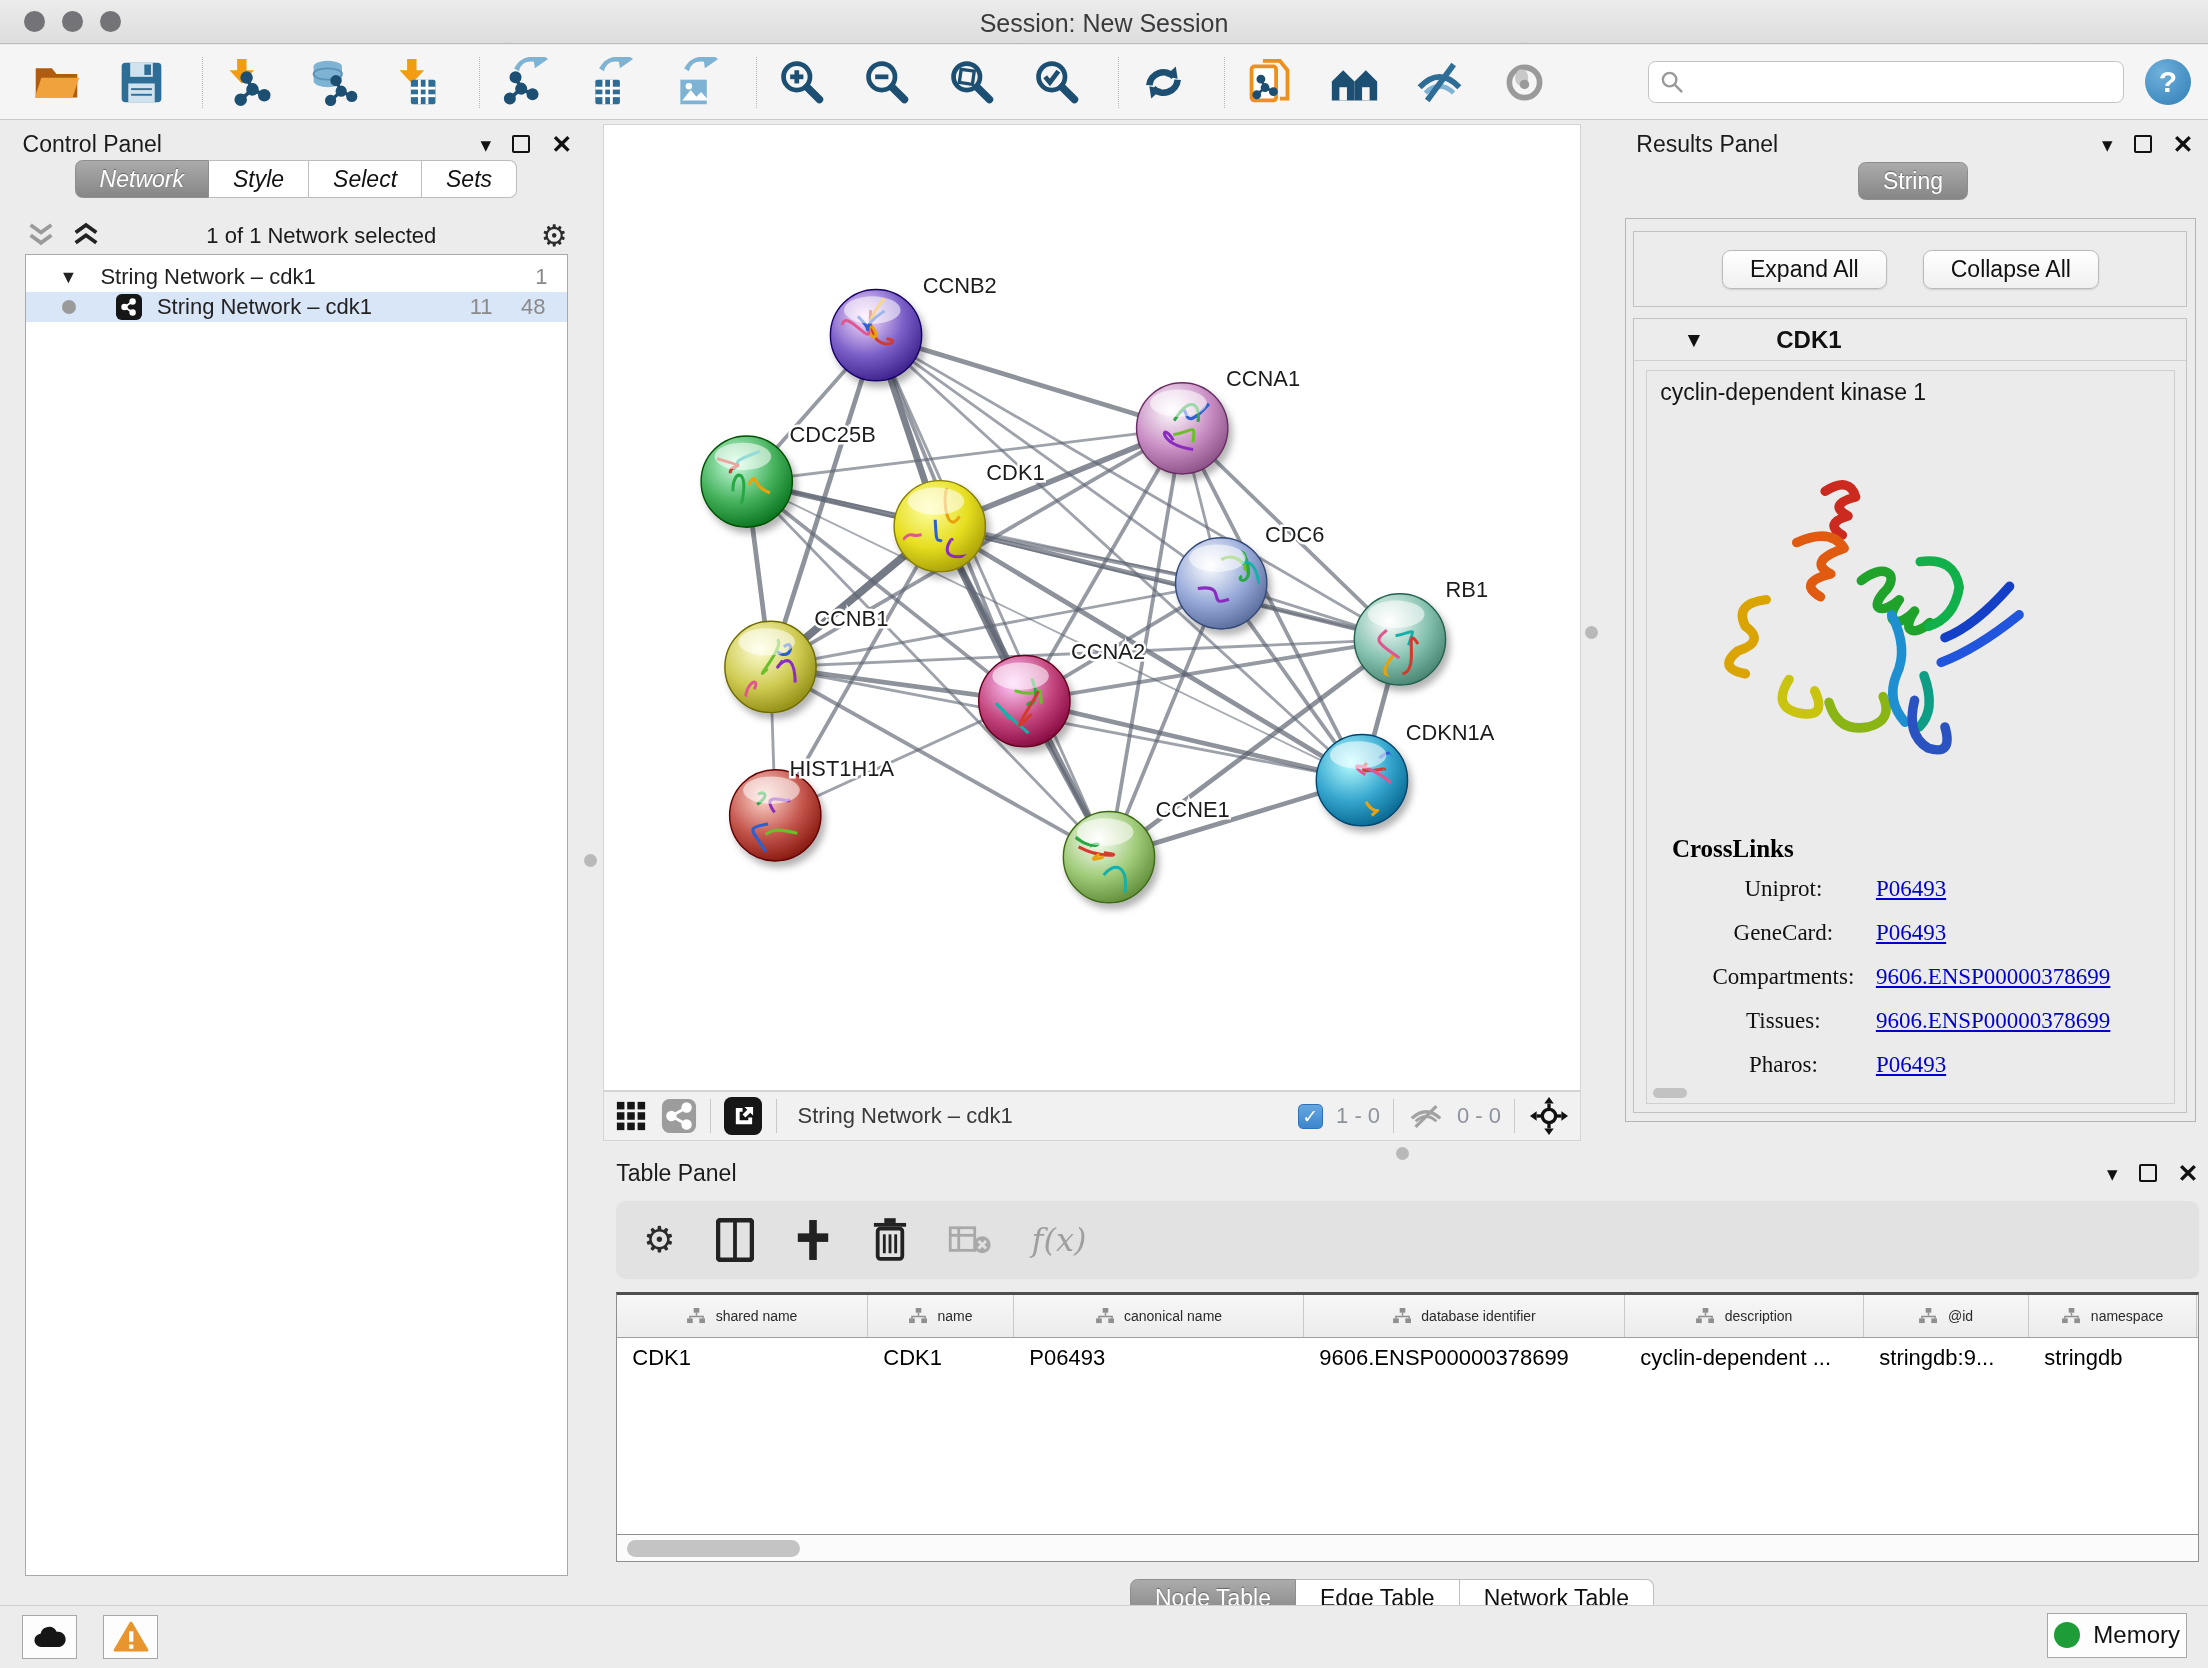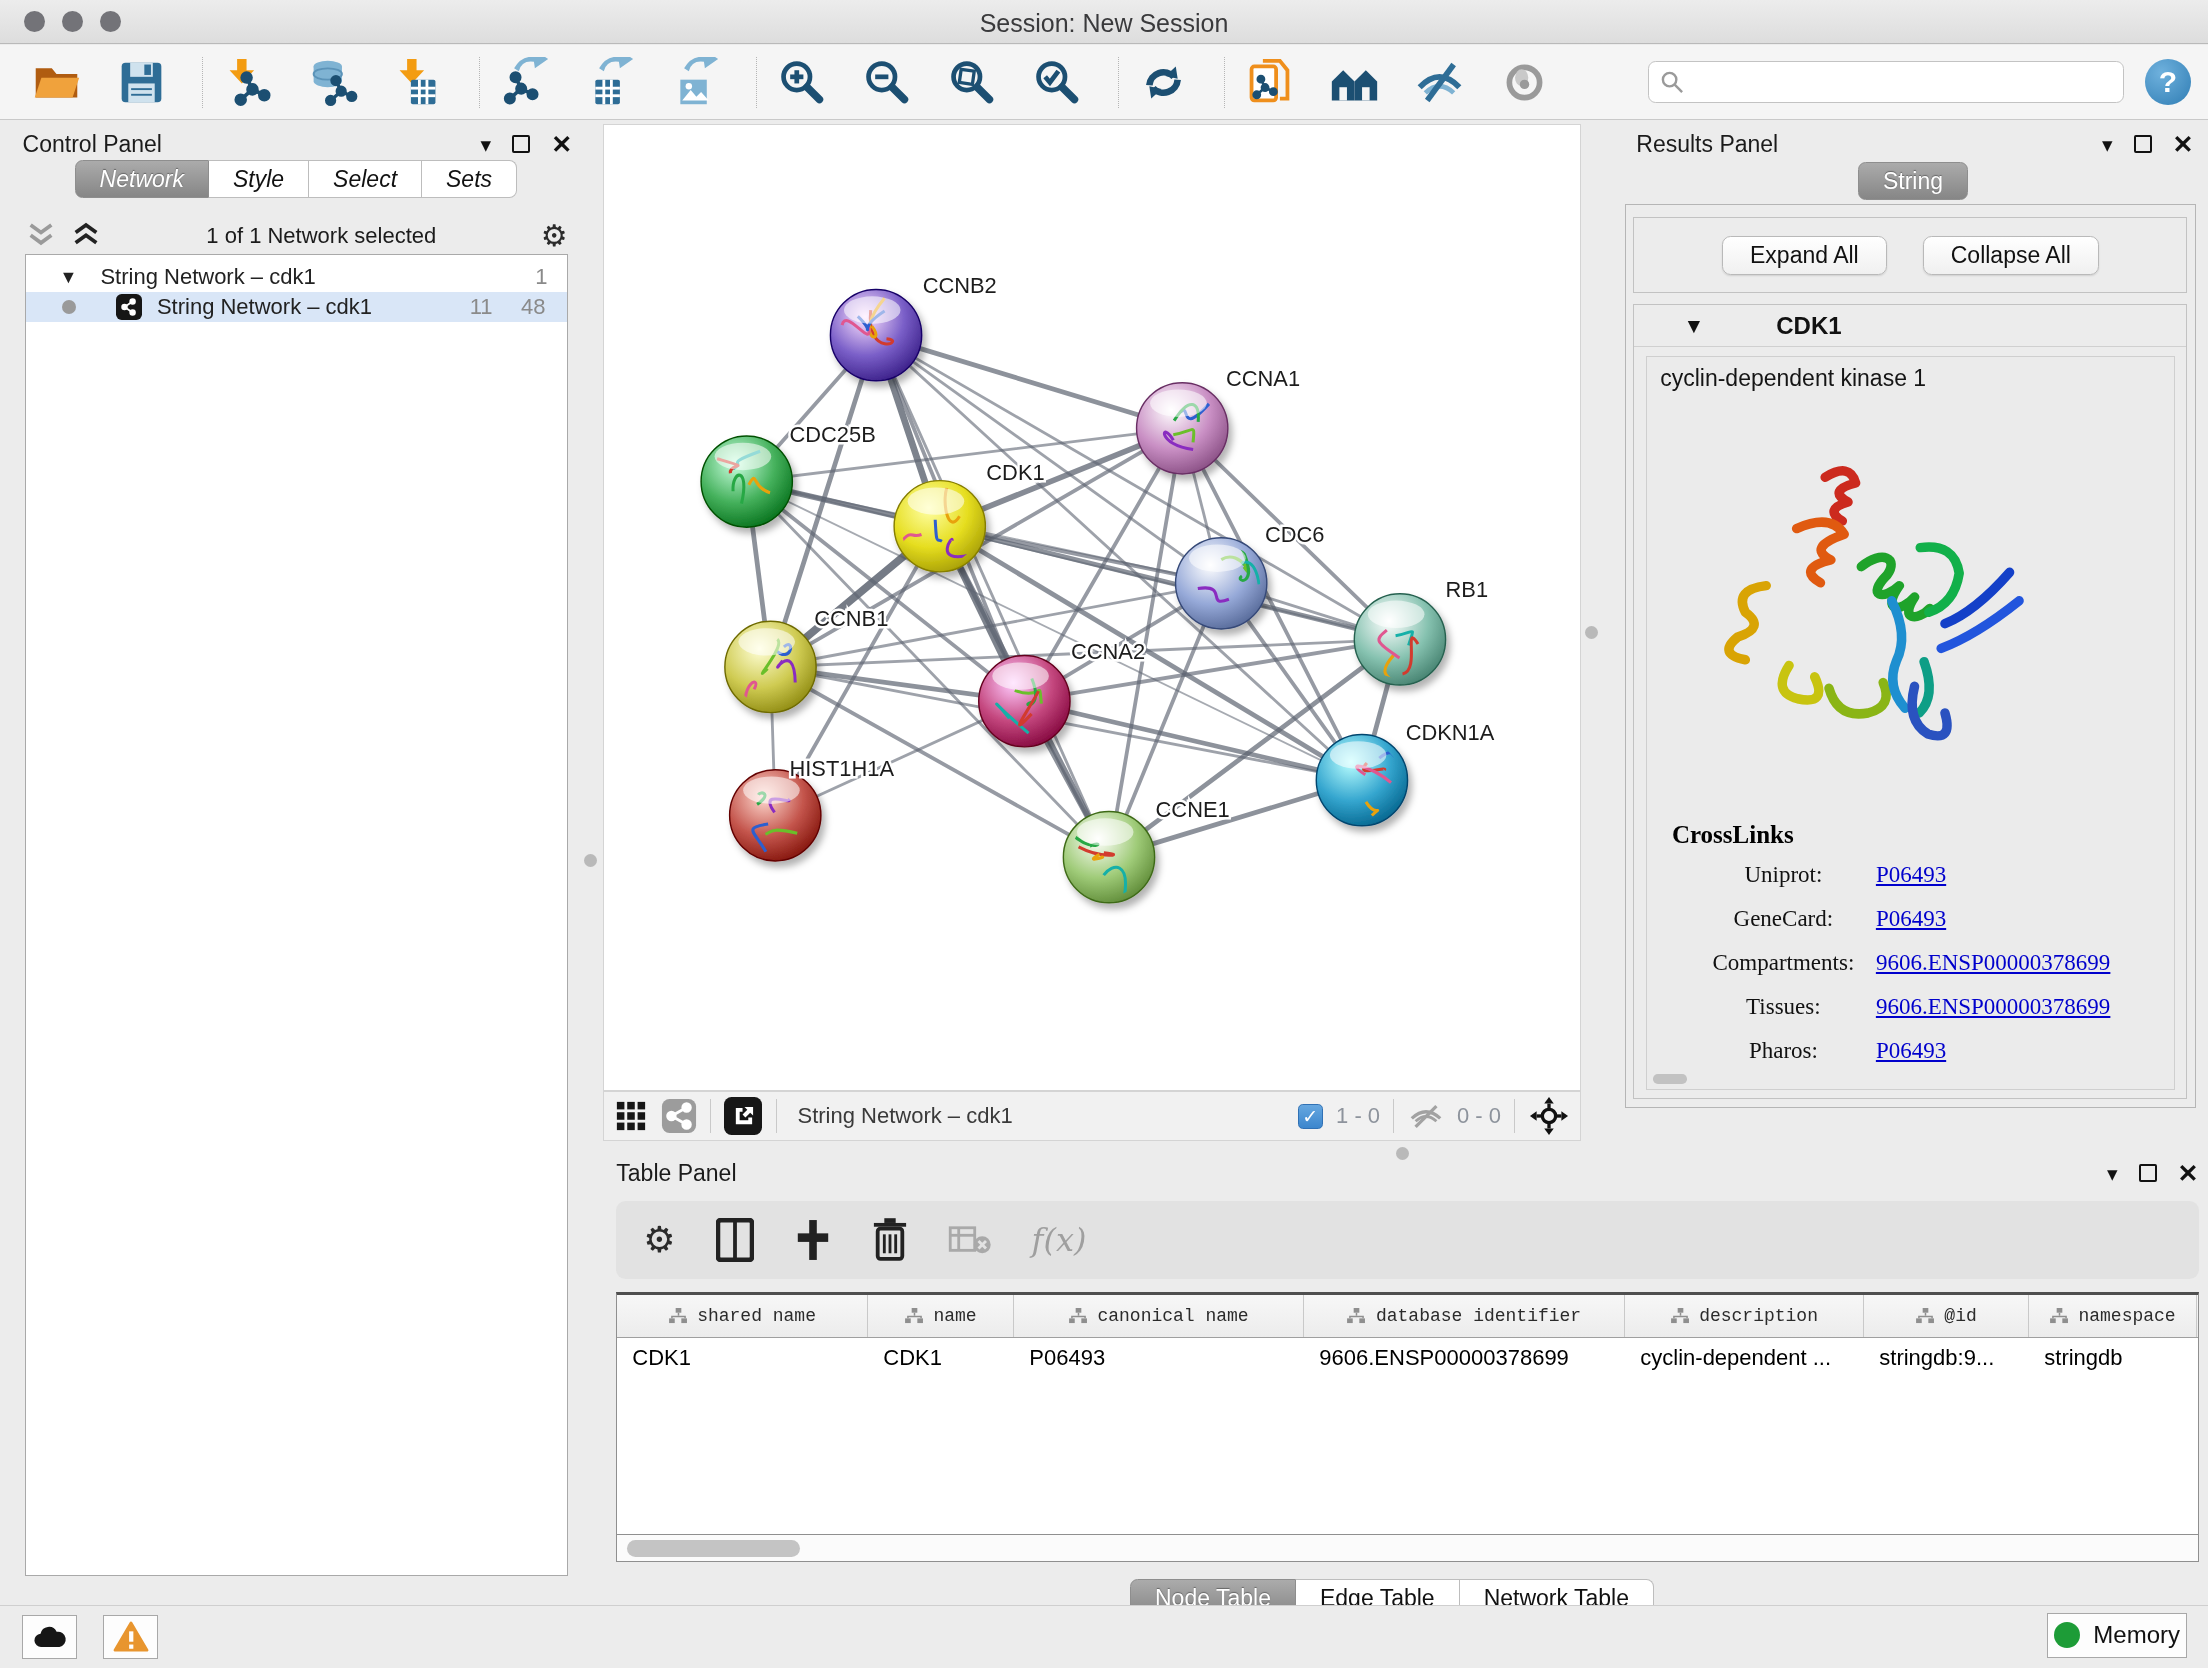--- a/index.html
+++ b/index.html
@@ -61,21 +61,21 @@
   .nb-count { font-size:22px; color:#8d939c; }
   .chk { width:25px; height:25px; border-radius:4.8px; background:linear-gradient(#66a7e0,#3c86cd); border:1px solid #3071b5;
     color:#fff; font-size:19px; display:flex; align-items:center; justify-content:center; }
   .extlink { width:38px; height:38px; border-radius:7.6px; background:#161616; display:flex; align-items:center; justify-content:center; }
 
   .splitter-dot { position:absolute; width:13.3px; height:13.3px; border-radius:50%; background:#b9b9b9; }
 
   
   .results-panel { position:absolute; left:1623px; top:126px; width:580px; height:982px; }
   .rp-tab { position:absolute; left:0; right:0; top:36px; display:flex; justify-content:center; }
-  .rp-box { position:absolute; left:1.9px; top:78px; width:571px; height:904px; border:1px solid #b5b5b5; background:#ececec; }
+  .rp-box { position:absolute; left:1.9px; top:92px; width:571px; height:904px; border:1px solid #b5b5b5; background:#ececec; }
   .rp-btnbox { position:absolute; left:7.6px; top:12.4px; width:554px; height:76px; border:1px solid #c2c2c2; display:flex; align-items:center; justify-content:center; gap:36px; }
   .rp-btn { height:39px; border:1px solid #b9b9b9; border-radius:8.6px; background:linear-gradient(#ffffff,#f0f0f0);
     font-size:23px; color:#111; padding:0 27px; display:flex; align-items:center; box-shadow:0 1px 1.9px rgba(0,0,0,.12); }
   .gene-box { position:absolute; left:7.6px; top:99px; width:554px; height:795px; border:1px solid #c2c2c2; }
   .gene-head { height:42px; display:flex; align-items:center; border-bottom:1px solid #d0d0d0; }
   .gene-tri { margin-left:49px; font-size:21px; color:#111; }
   .gene-name { margin-left:72px; font-size:24px; font-weight:bold; color:#111; }
   .gene-inner { position:absolute; left:11.4px; top:51px; width:529px; height:734px; background:#ebebeb; border:1px solid #cfcfcf; }
   .gene-desc { position:absolute; left:13.3px; top:7.6px; font-size:23px; color:#151515; }
   .protein-img { position:absolute; left:28.5px; top:103px; }
@@ -86,22 +86,22 @@
   .cl-value { color:#0000cc; text-decoration:underline; }
   .mini-scroll { position:absolute; left:5.7px; bottom:4.8px; width:34px; height:10.5px; border-radius:4.8px; background:#c2c2c2; }
 
   
   .table-panel { position:absolute; left:603px; top:1155px; width:1605px; height:451px; }
   .tp-toolbar { position:absolute; left:13.3px; top:46px; width:1583px; height:78px; background:#e2e2e2; border-radius:9.5px;
     display:flex; align-items:center; padding-left:27px; gap:40px; }
   .fx { font-family:"DejaVu Serif",serif; font-style:italic; font-size:32px; color:#9f9f9f; }
   .tp-table { position:absolute; left:13.3px; top:137px; width:1583px; height:243px; background:#fff; border:1px solid #8f8f8f; border-top:3.8px solid #4f4f4f; }
   .t-headrow { display:flex; height:43px; background:linear-gradient(#f7f7f7,#ececec); border-bottom:1px solid #9f9f9f; }
-  .t-hcell { display:flex; align-items:center; justify-content:center; gap:9.5px; font-size:18px; color:#2b2b2b;
-    border-right:1px solid #c9c9c9; overflow:hidden; white-space:nowrap; flex:none;font-family:Liberation Mono, monospace; }
+  .t-hcell { display:flex; align-items:center; justify-content:center; gap:9.5px; font-size:14px; color:#2b2b2b;
+    border-right:1px solid #c9c9c9; overflow:hidden; white-space:nowrap; flex:none; }
   .t-row { display:flex; height:40px; }
   .t-cell { padding:6.7px 0 0 15px; font-size:22px; color:#000; overflow:hidden; white-space:nowrap; flex:none; }
   .t-scroll { position:absolute; left:13.3px; top:380px; width:1583px; height:27px; background:#fbfbfb; border:1px solid #8f8f8f; border-top:none; }
   .t-thumb { position:absolute; left:9.5px; top:4.8px; width:173px; height:17px; border-radius:8.6px; background:#c4c4c4; }
   .tp-tabs { position:absolute; left:527px; top:424px; }
 
   
   .statusbar { position:absolute; left:0; top:1605px; width:100%; height:65px; background:#ececec; border-top:1px solid #cfcfcf; }
   .st-btn { position:absolute; top:8.6px; width:55px; height:44px; background:#fdfdfd; border:1.9px solid #a8a8a8;
     display:flex; align-items:center; justify-content:center; }

